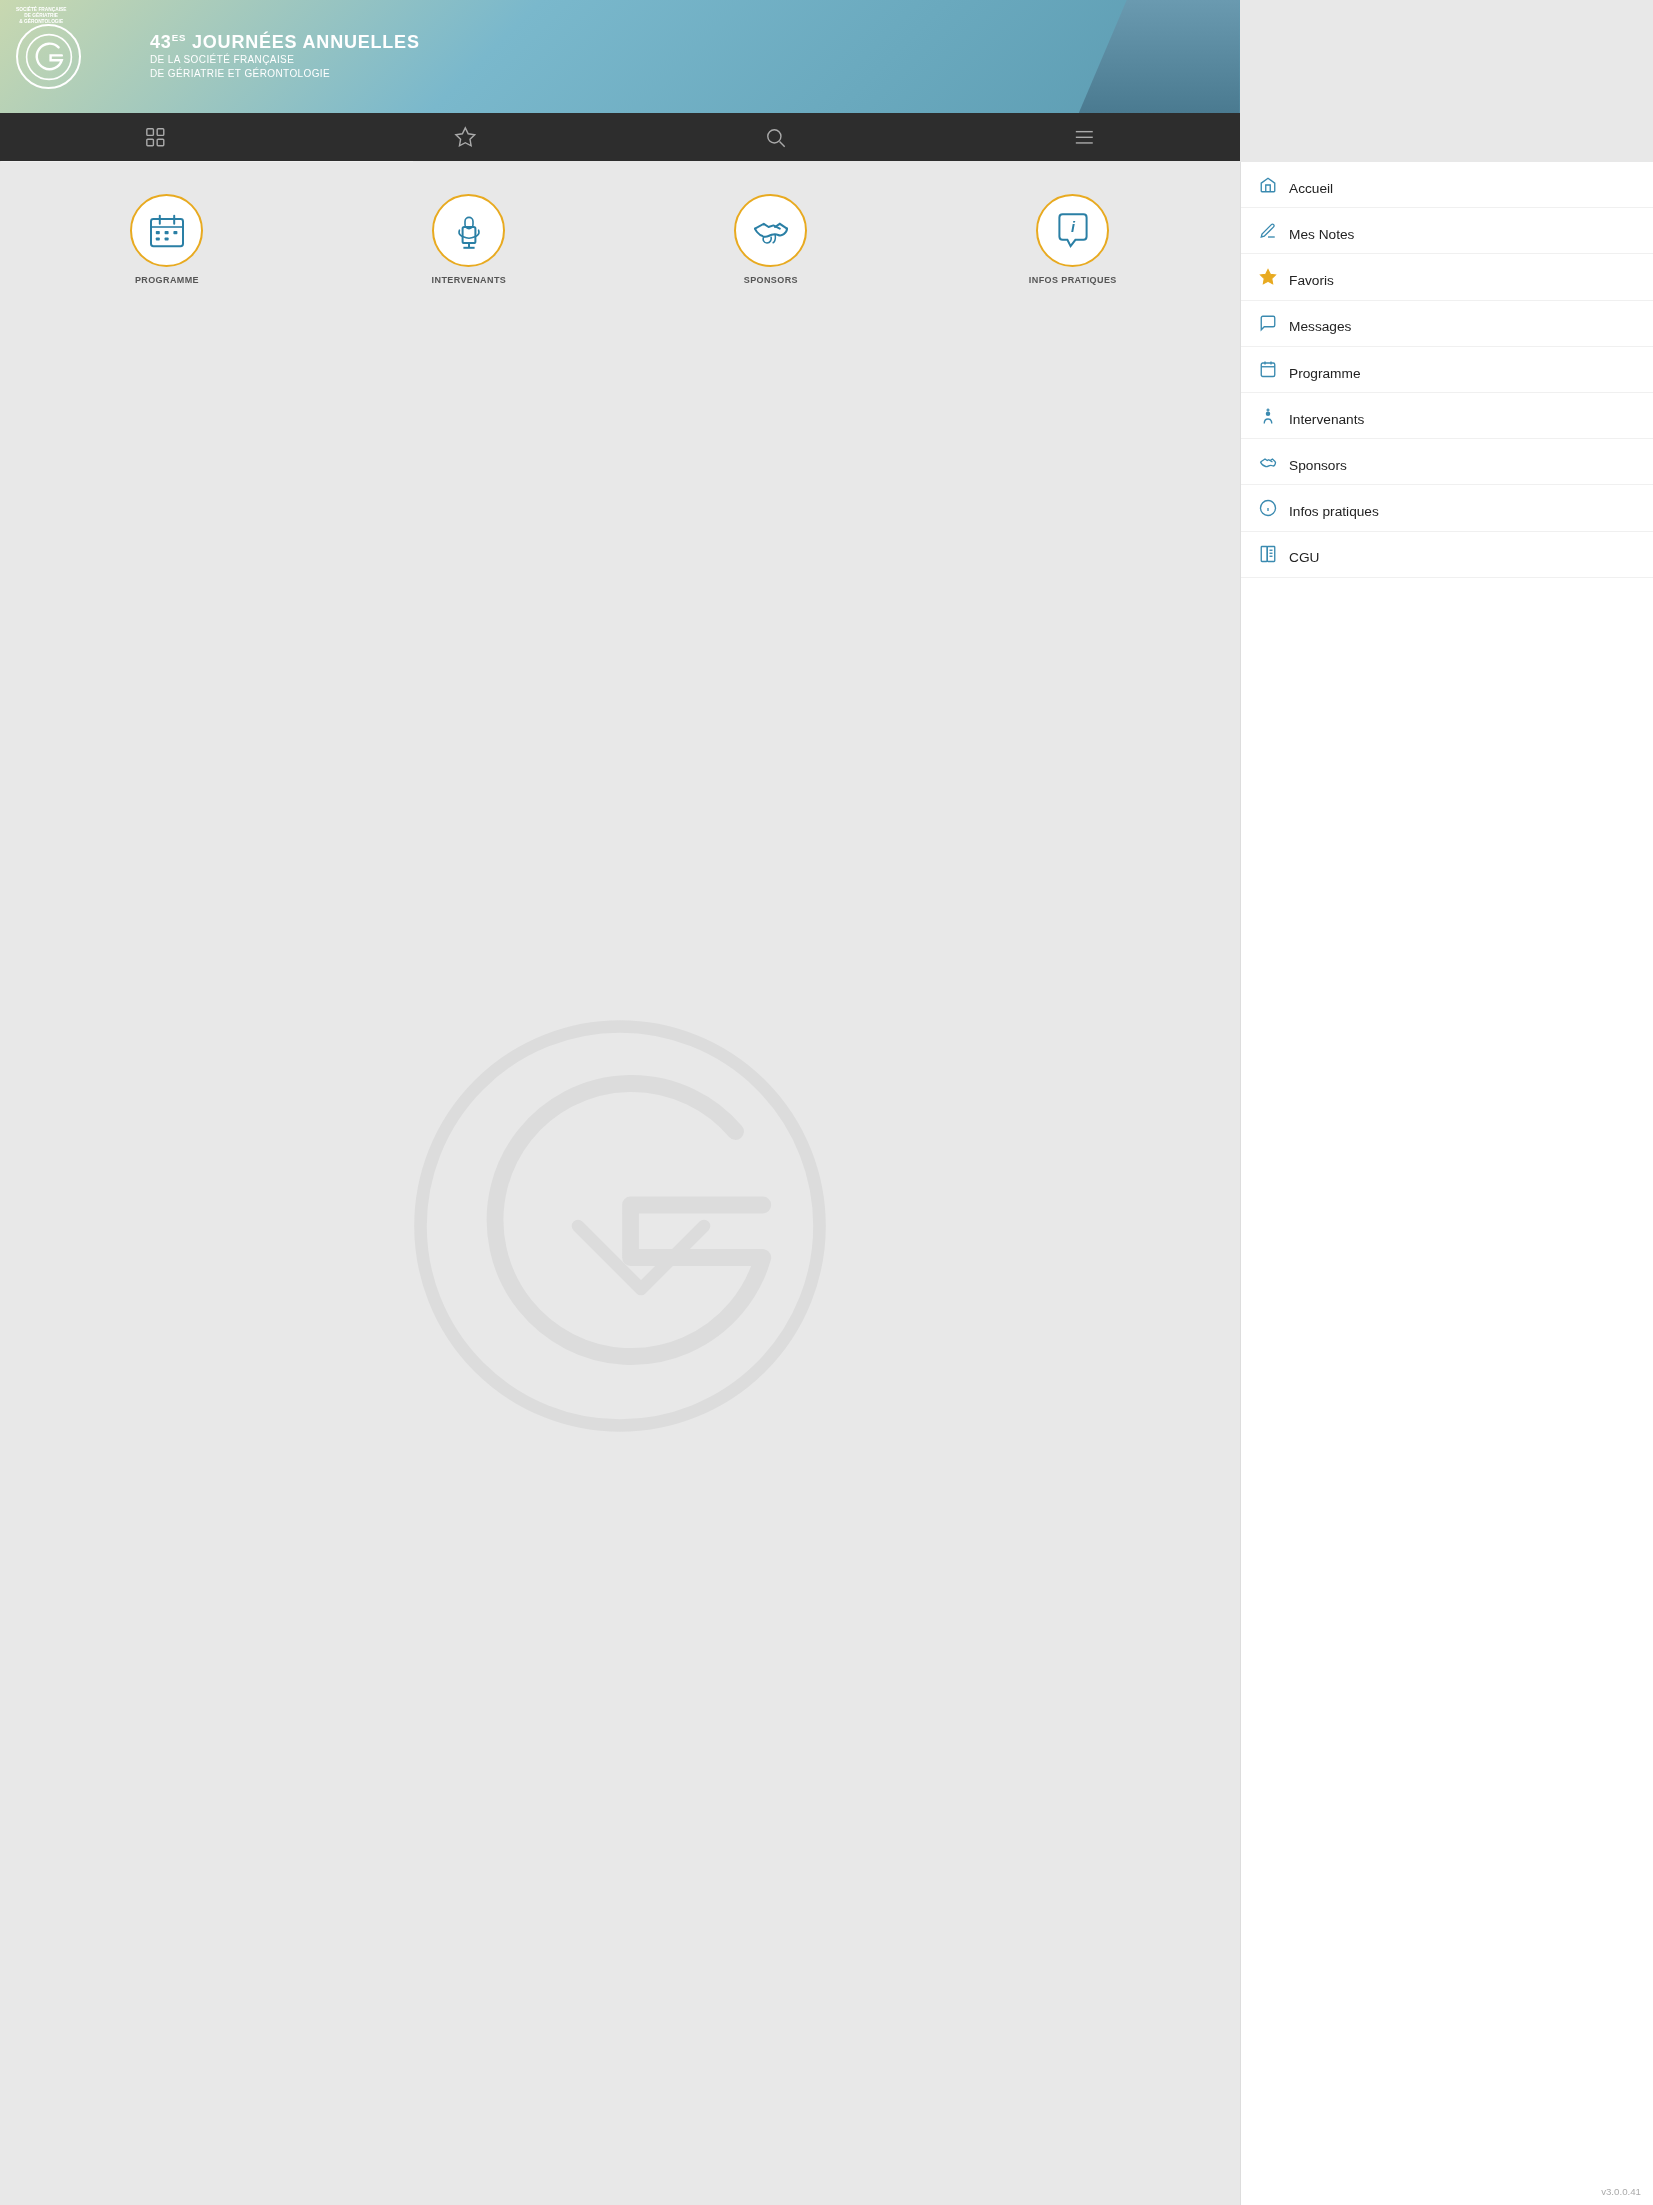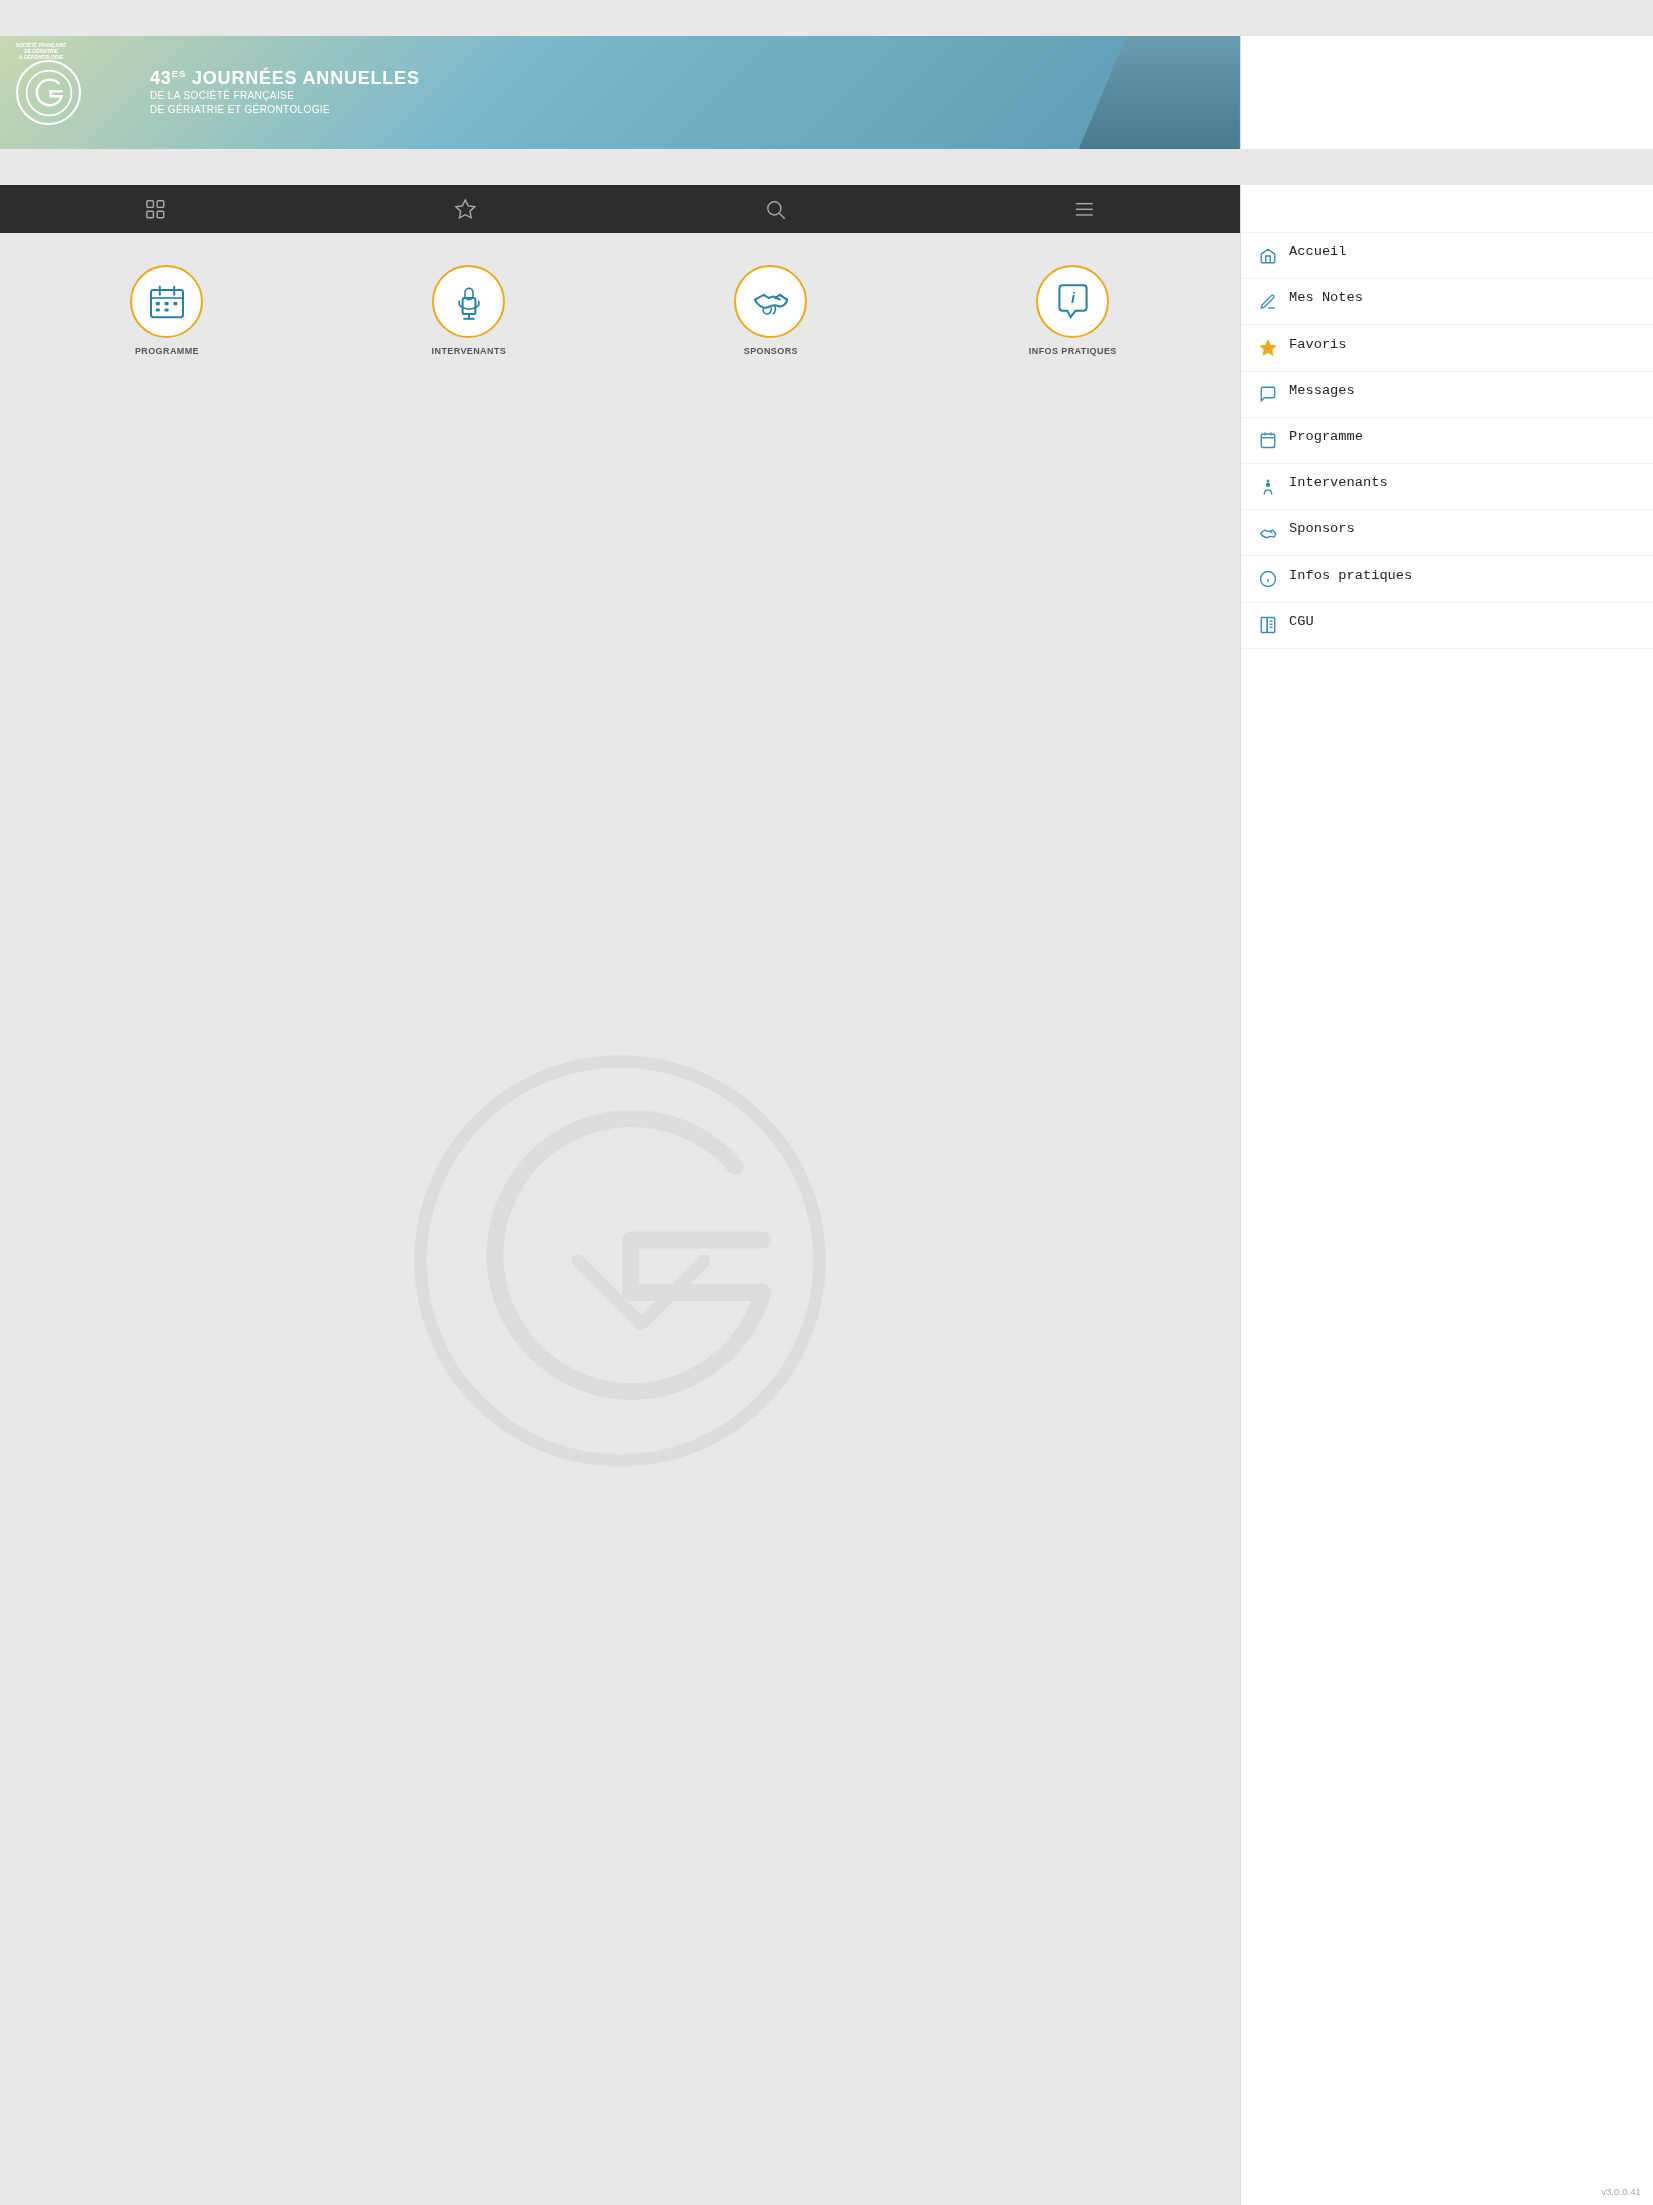--- a/index.html
+++ b/index.html
@@ -163,27 +163,26 @@
       font-size: 9px;
       font-weight: 600;
       color: #555;
       text-align: center;
       letter-spacing: 0.4px;
       text-transform: uppercase;
     }
 
     .sidebar-item {
       display: flex;
-      align-items: flex-start;
+      align-items: flex-end;
       padding: 11.3px 16px;
       border-bottom: 0.8px solid #f0f0f0;
       cursor: pointer;
       font-size: 13.7px;
       color: #222;
-      font-family: Liberation Mono, monospace;
     }
 
     .sidebar-icon {
       width: 22.6px;
       height: 22.6px;
       margin-right: 9.7px;
       display: flex;
       align-items: center;
       justify-content: center;
       flex-shrink: 0;
@@ -211,24 +210,23 @@
     
     .page-wrapper {
       display: flex;
       flex-direction: column;
       height: 100vh;
       width: 100%;
     }
 
     .top-section {
       display: flex;
-      flex-direction: row;
+      flex-direction: column;
       width: 100%;
       flex-shrink: 0;
-      margin-top: 36px;
     }
 
     .body-section {
       flex: 1;
       display: flex;
       flex-direction: row;
       overflow: hidden;
     }
 
     .left-main {

